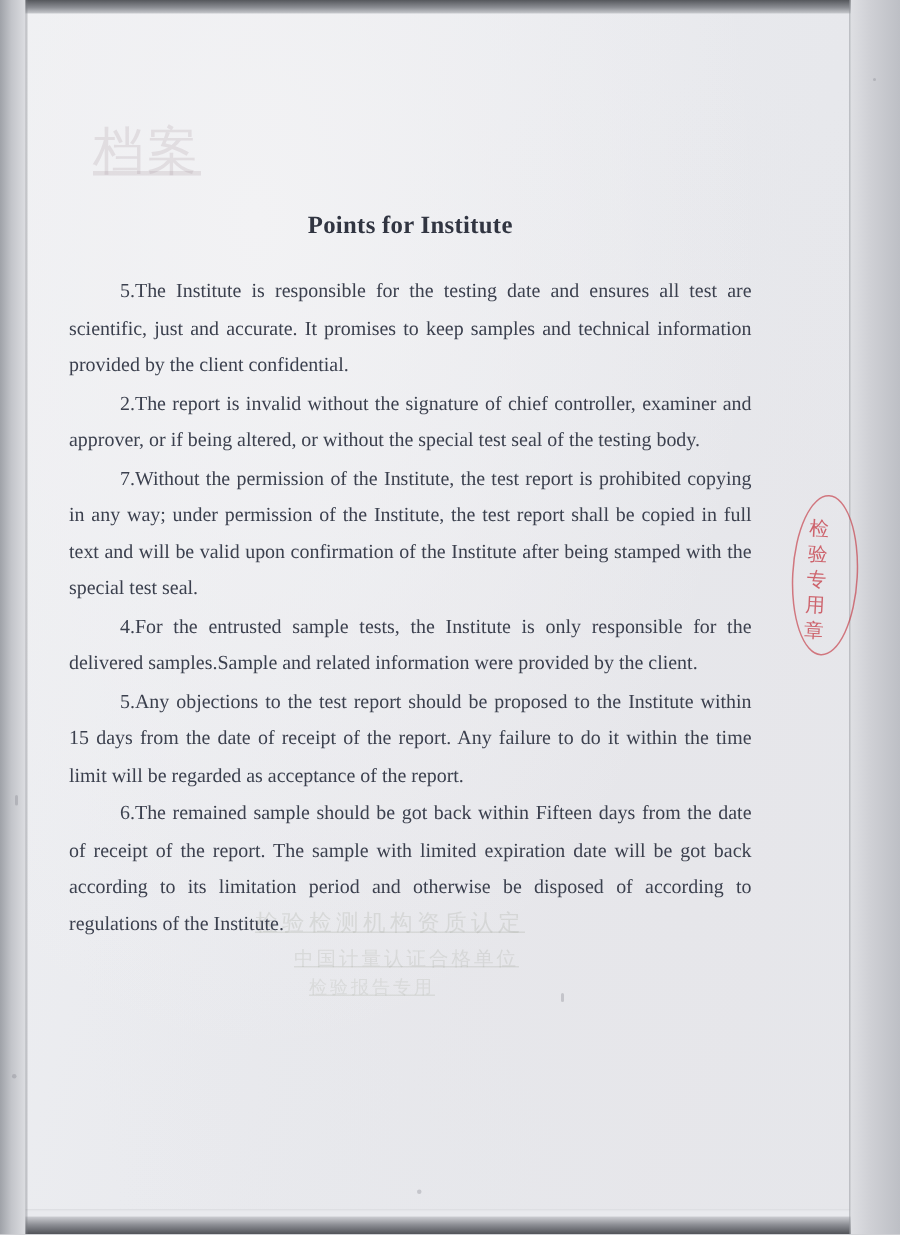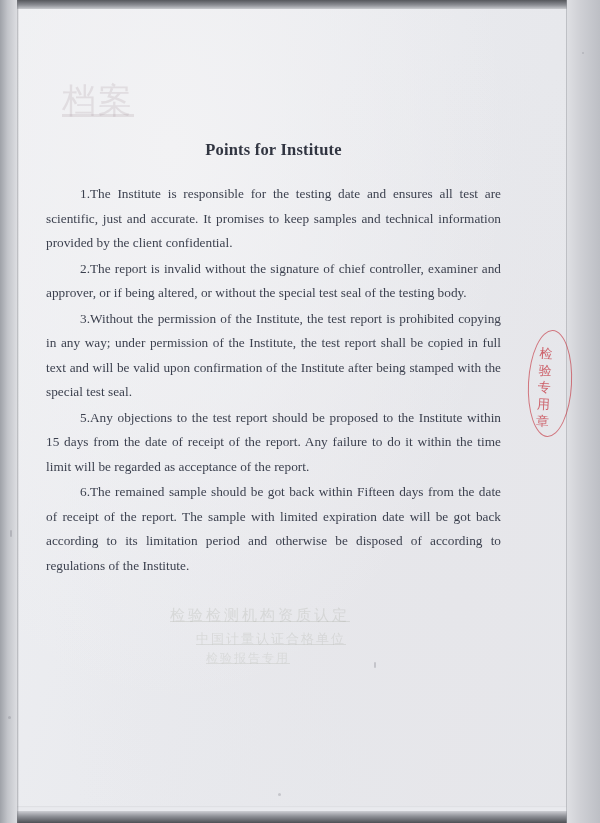--- a/index.html
+++ b/index.html
@@ -210,23 +210,24 @@
   <div id="right-edge-line"></div>
 
   <div class="ghost" id="ghost-tl">档案</div>
   <div class="ghost" id="ghost-b1">检验检测机构资质认定</div>
   <div class="ghost" id="ghost-b2">中国计量认证合格单位</div>
   <div class="ghost" id="ghost-b3">检验报告专用</div>
 
   <div id="content">
     <h1 id="doc-title">Points for Institute</h1>
 
-    <p class="para">1.The Institute is responsible for the testing date and ensures all test are scientific, just and accurate. It promises to keep samples and technical information provided by the client confidential.</p>
+    <p class="para">5.The Institute is responsible for the testing date and ensures all test are scientific, just and accurate. It promises to keep samples and technical information provided by the client confidential.</p>
     <p class="para">2.The report is invalid without the signature of chief controller, examiner and approver, or if being altered, or without the special test seal of the testing body.</p>
-    <p class="para">3.Without the permission of the Institute, the test report is prohibited copying in any way; under permission of the Institute, the test report shall be copied in full text and will be valid upon confirmation of the Institute after being stamped with the special test seal.</p>
+    <p class="para">7.Without the permission of the Institute, the test report is prohibited copying in any way; under permission of the Institute, the test report shall be copied in full text and will be valid upon confirmation of the Institute after being stamped with the special test seal.</p>
+    <p class="para">4.For the entrusted sample tests, the Institute is only responsible for   the delivered samples.Sample and related information were provided by the client.</p>
     <p class="para">5.Any objections to the test report should be proposed to the Institute within 15 days from the date of receipt of the report. Any failure to do it within the time limit will be regarded as acceptance of the report.</p>
     <p class="para">6.The remained sample should be got back within Fifteen days from the date of receipt of the report. The sample with limited expiration date will be got back according to its limitation period and otherwise be disposed of according to regulations of the Institute.</p>
   </div>
 
   <div id="seal">
     <div id="seal-text">
       <span>检</span>
       <span>验</span>
       <span>专</span>
       <span>用</span>

